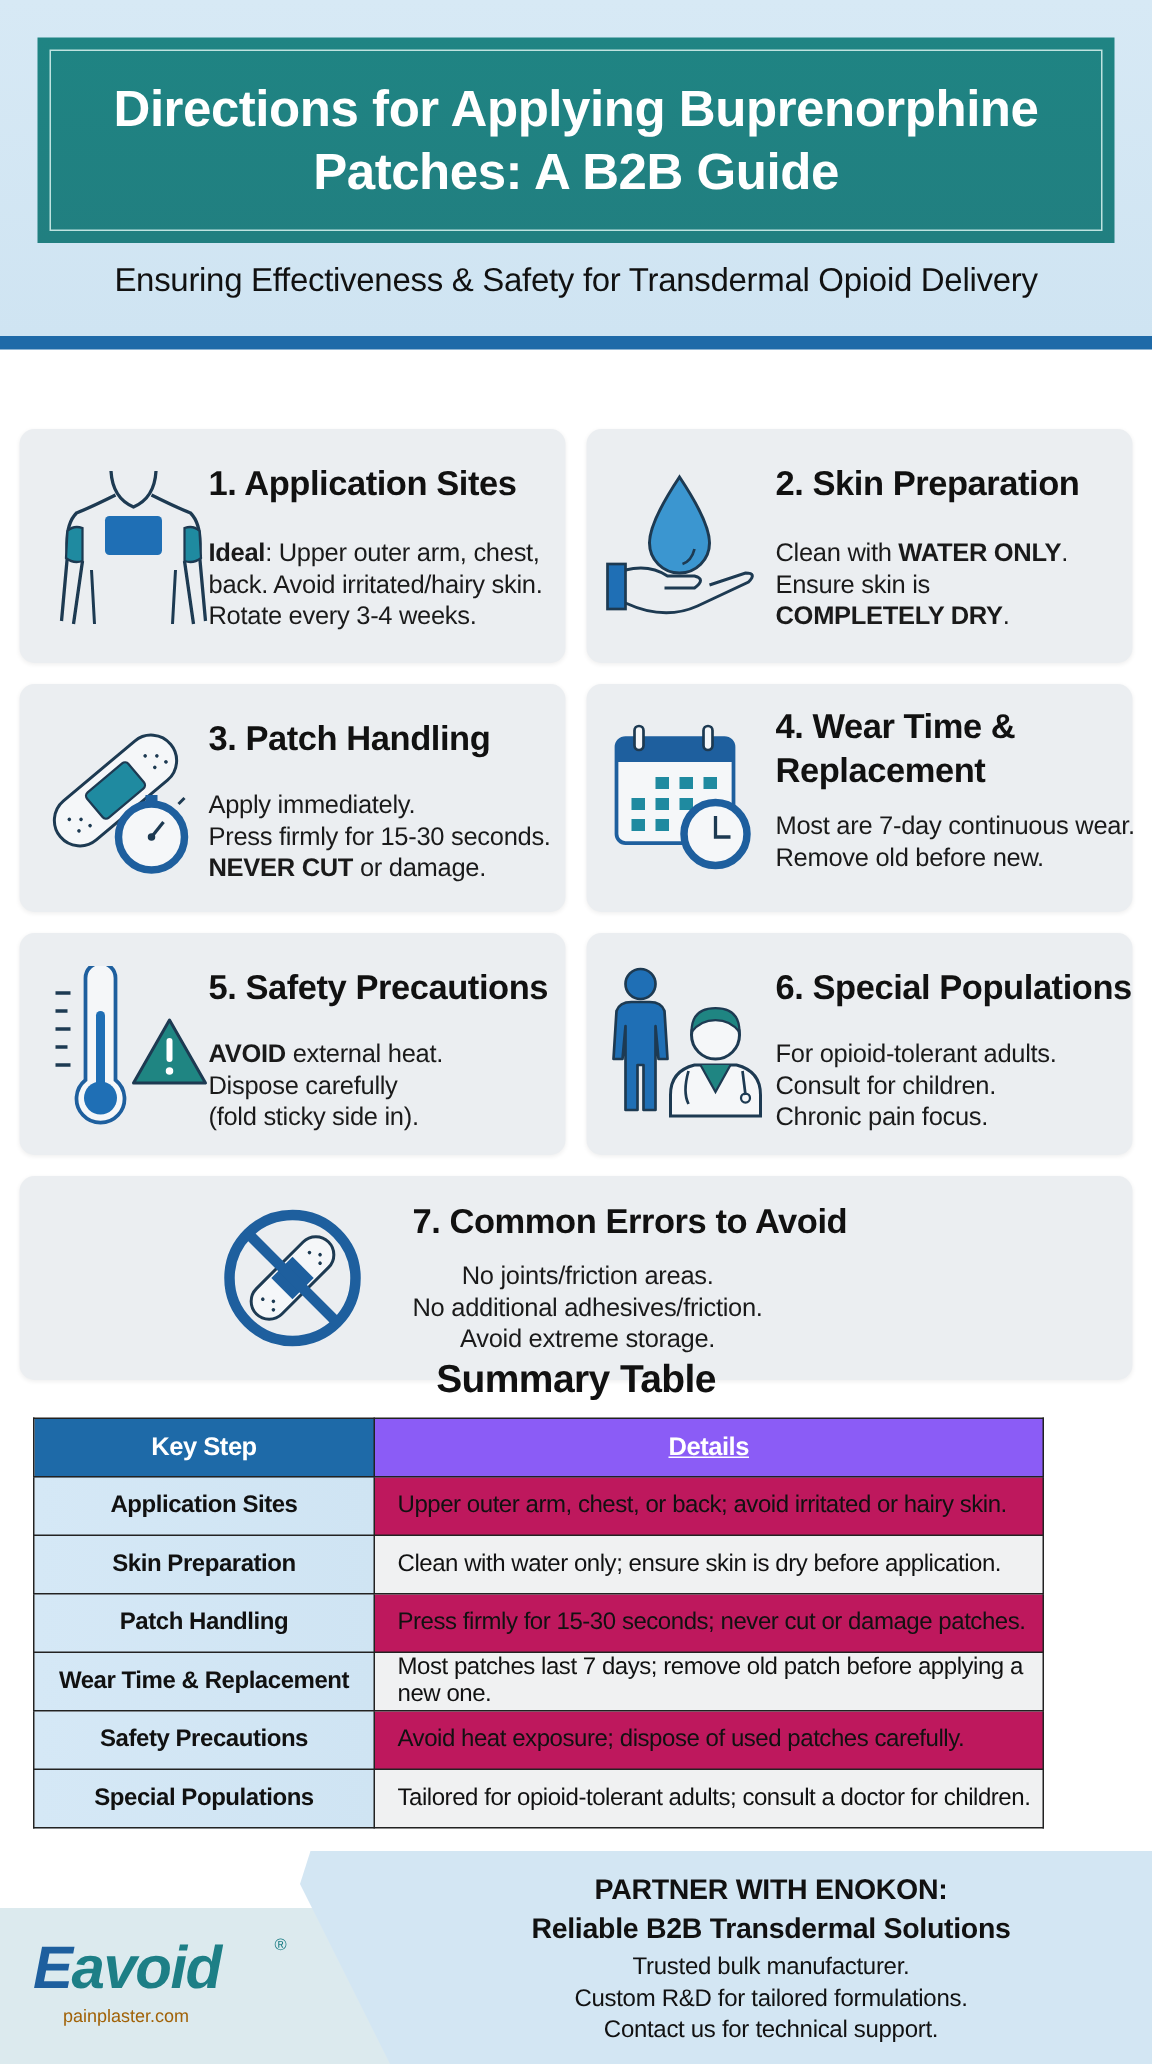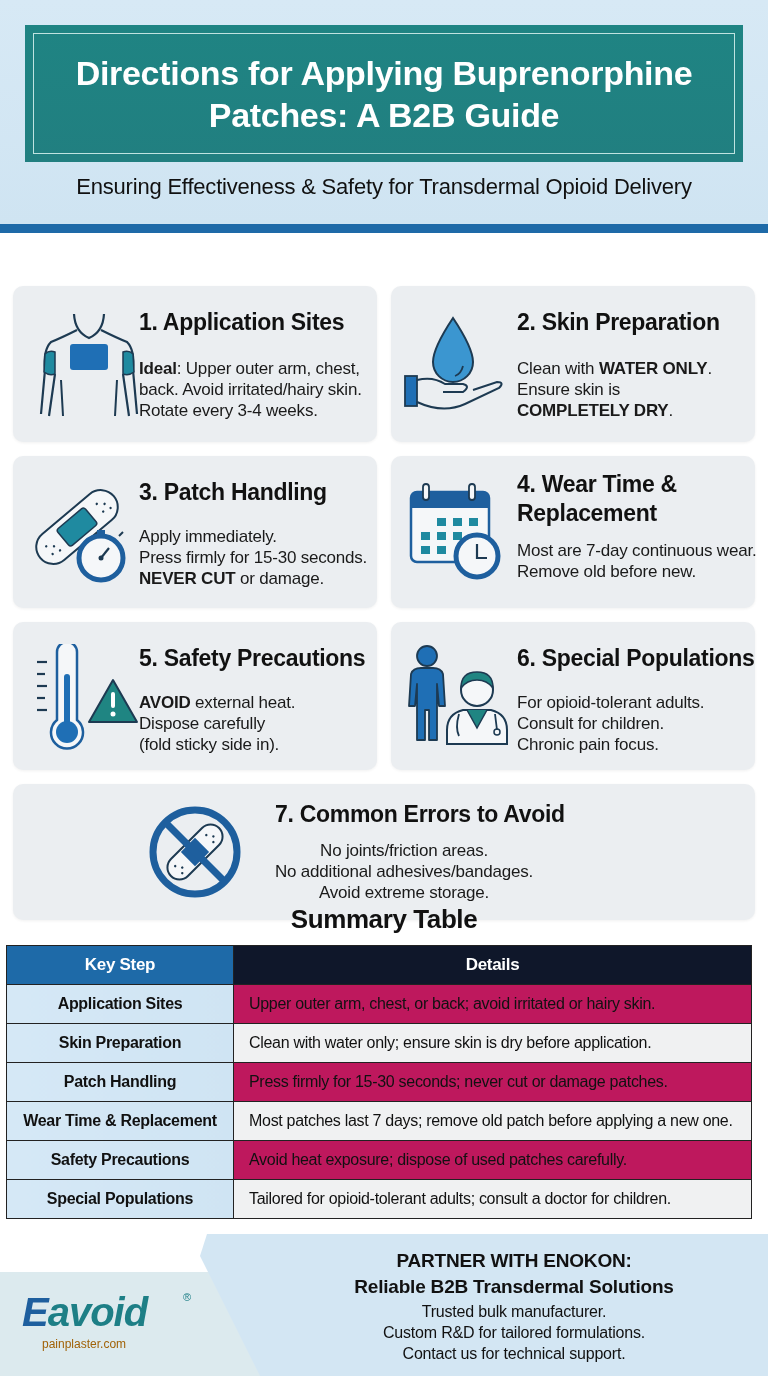--- a/index.html
+++ b/index.html
@@ -54,31 +54,31 @@
     letter-spacing: -0.2px;
   }
   .card .card-body b { font-weight: bold; }
   .line { display: block; white-space: nowrap; }
 
   .summary-title {
     position: absolute; left: 0; top: 904px; width: 768px; text-align: center;
     font-weight: bold; font-size: 26px; color: #111; letter-spacing: -0.4px;
   }
   table.summary {
-    position: absolute; left: 6px; top: 945px; width: 746px;
+    position: absolute; left: 22px; top: 945px; width: 674px;
     border-collapse: collapse; font-size: 16px;
   }
   table.summary th, table.summary td {
     border: 1.5px solid #222; height: 39px; letter-spacing: -0.3px;
   }
   table.summary th {
     color: #fff; font-weight: bold; font-size: 17px; text-align: center;
   }
   table.summary th.col-step { background: #1e6aa8; width: 227px; }
-  table.summary th.col-details { background: #0f172a; }
+  table.summary th.col-details { background: #8b5cf6; text-decoration: underline; }
   table.summary td.step {
     background: linear-gradient(90deg, #d5e8f6, #cfe4f3);
     text-align: center; font-weight: bold; color: #111;
   }
   table.summary td.detail { padding-left: 15px; color: #111; background: #be185d; }
   table.summary tr:nth-child(even) td.detail { background: #f0f1f2; }
 
   .footer-left {
     position: absolute; left: 0; top: 1272px; width: 260px; height: 104px;
     background: #dceaee;
@@ -266,21 +266,21 @@
           <circle cx="72" cy="50" r="1.2"></circle>
           <circle cx="68" cy="54" r="1.2"></circle>
         </g>
     </g>
     <circle cx="48" cy="48" r="42" fill="none" stroke="#1e5f9e" stroke-width="7"></circle>
     <line x1="18" y1="18" x2="78" y2="78" stroke="#1e5f9e" stroke-width="7"></line>
   </svg>
   <div class="card-title" style="left:262px;top:16px;">7. Common Errors to Avoid</div>
   <div class="card-body" style="left:262px;top:56px;">
       <span class="line"><span>No joints/friction areas.</span></span>
-      <span class="line"><span>No additional adhesives/bandages.</span></span>
+      <span class="line"><span>No additional adhesives/friction.</span></span>
       <span class="line"><span>Avoid extreme storage.</span></span>
     </div>
 </div>
 
 <div class="summary-title">Summary Table</div>
 <table class="summary">
   <thead>
     <tr>
       <th class="col-step">Key Step</th>
       <th class="col-details">Details</th>

